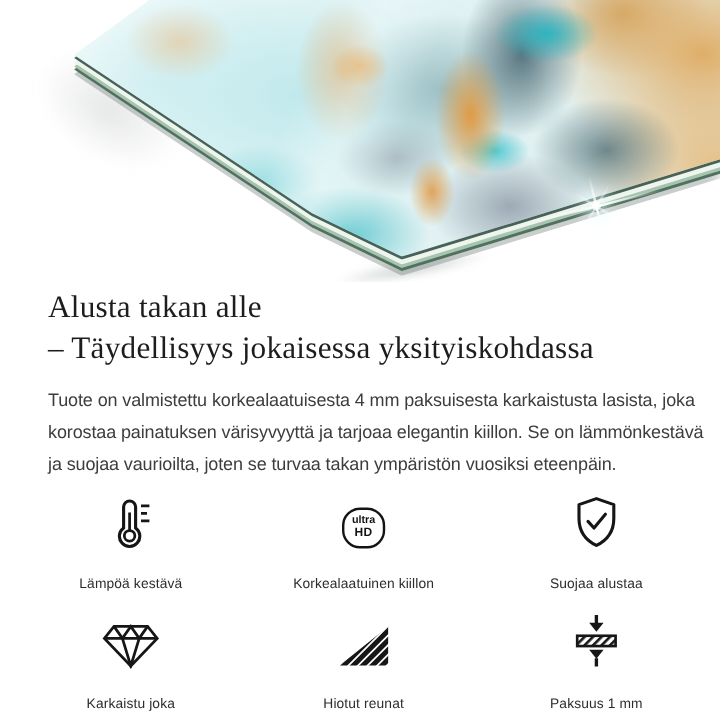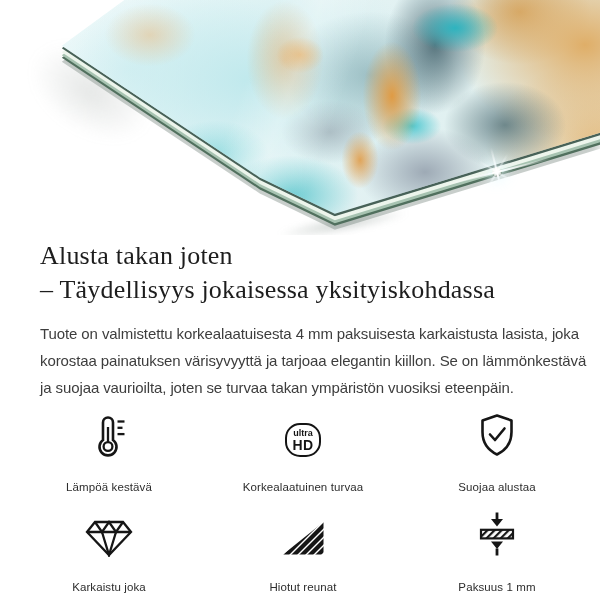--- a/index.html
+++ b/index.html
@@ -88,21 +88,21 @@
   }
   .feature{display:flex;flex-direction:column;align-items:center;}
   .icon-box{height:46px;display:flex;align-items:flex-end;justify-content:center;}
   .feature-label{margin-top:24px;font-size:11.5px;color:#2d2d2d;letter-spacing:.1px;}
 
   .uhd-badge{
     width:32px;height:30px;border:2.5px solid #141414;border-radius:15px;
     display:flex;flex-direction:column;align-items:center;justify-content:center;color:#141414;
   }
   .uhd-top{font-size:9px;font-weight:700;line-height:9px;}
-  .uhd-bottom{font-size:14px;font-weight:800;line-height:14px;letter-spacing:.3px;}
+  .uhd-bottom{font-size:10px;font-weight:800;line-height:14px;letter-spacing:.3px;}
 
   svg{display:block;}
 </style>
 </head>
 <body>
 
 <div class="hero">
   <div class="left-haze"></div>
   <div class="panel glass-shadow"></div>
   <div class="corner-shadow"></div>
@@ -115,21 +115,21 @@
     <span class="ray-h"></span>
       <span class="ray-v"></span>
     <span class="ray-d1"></span>
       <span class="ray-d2"></span>
     <span class="core"></span>
   </div>
 </div>
 
 <div class="copy">
   <h2>
-    <span>Alusta takan joten</span><br>
+    <span>Alusta takan alle</span><br>
     <span>– Täydellisyys jokaisessa yksityiskohdassa</span>
   </h2>
   <p class="desc">Tuote on valmistettu korkealaatuisesta 4 mm paksuisesta karkaistusta lasista, joka korostaa painatuksen värisyvyyttä ja tarjoaa elegantin kiillon. Se on lämmönkestävä ja suojaa vaurioilta, joten se turvaa takan ympäristön vuosiksi eteenpäin.</p>
 </div>
 
 <div class="features">
 
   <div class="feature">
     <div class="icon-box">
       <svg width="38" height="42" viewBox="0 0 38 42">
@@ -144,21 +144,21 @@
     <div class="feature-label">Lämpöä kestävä</div>
   </div>
 
   <div class="feature">
     <div class="icon-box">
       <div class="uhd-badge">
         <span class="uhd-top">ultra</span>
         <span class="uhd-bottom">HD</span>
       </div>
     </div>
-    <div class="feature-label">Korkealaatuinen turvaa</div>
+    <div class="feature-label">Korkealaatuinen kiillon</div>
   </div>
 
   <div class="feature">
     <div class="icon-box">
       <svg width="40" height="44" viewBox="0 0 40 44">
         <path d="M20 2.5 L34.5 7.5 V19 C34.5 30.5 28 37.6 20 41.5 C12 37.6 5.5 30.5 5.5 19 V7.5 Z" fill="none" stroke="#161616" stroke-width="2.6" stroke-linejoin="round"></path>
         <path d="M13 21.5 L18 27 L27.5 15.5" fill="none" stroke="#161616" stroke-width="2.6" stroke-linecap="round" stroke-linejoin="round"></path>
       </svg>
     </div>
     <div class="feature-label">Suojaa alustaa</div>

